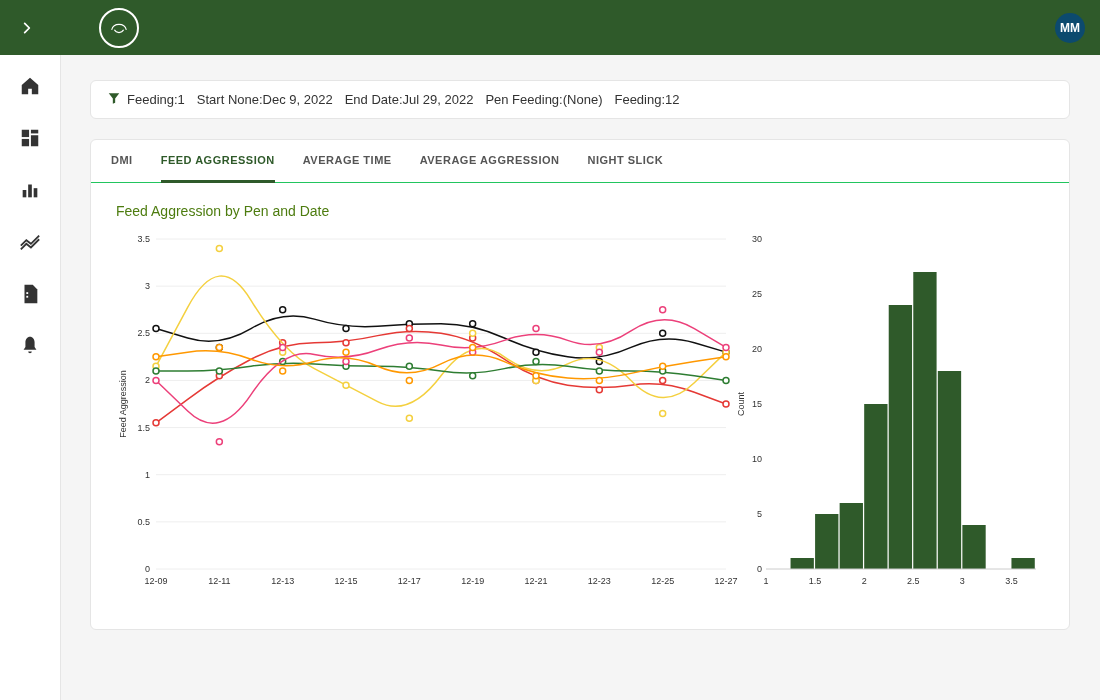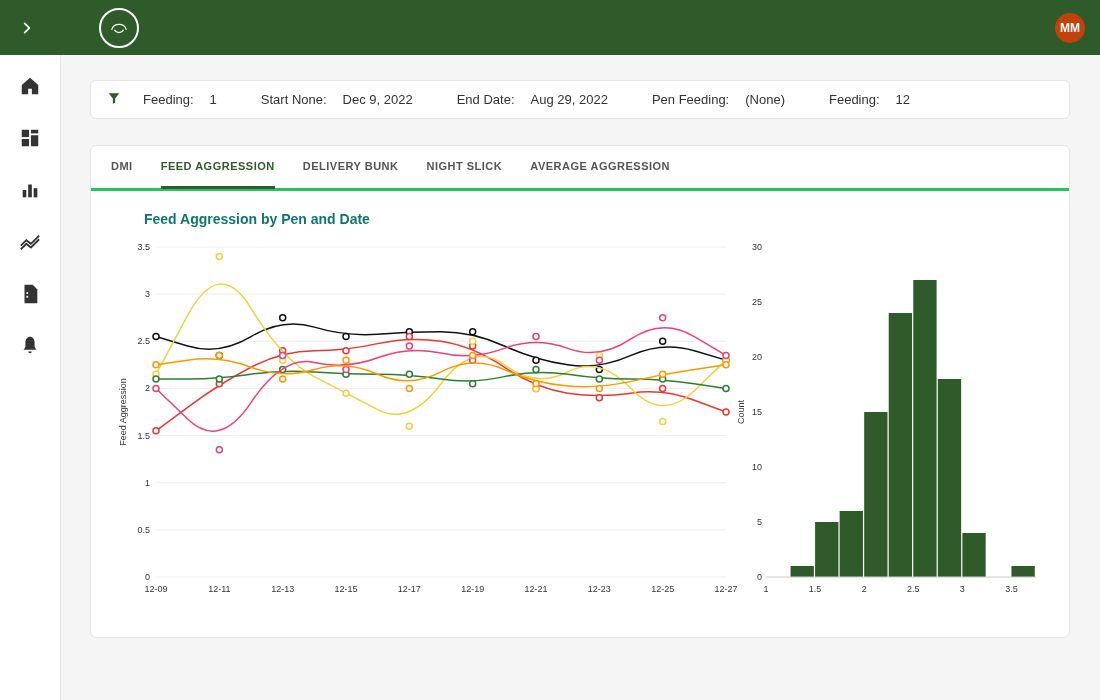--- a/index.html
+++ b/index.html
@@ -1,32 +1,32 @@
 <!DOCTYPE html>
 <html><head>
 <meta charset="utf-8">
 <style>
   html, body { margin:0; padding:0; font-family: Arial, Helvetica, sans-serif; background:#f5f5f5; width:1100px; height:700px; overflow:hidden; }
   .topbar { background:#2f5a2a; height:55px; display:flex; align-items:center; padding:0 15px; justify-content:space-between; }
   .topleft { display:flex; align-items:center; gap:20px; }
   .chev { width:24px; height:24px; display:flex; align-items:center; justify-content:center; cursor:pointer; }
   .logo { width:36px; height:36px; border:2px solid #fff; border-radius:50%; display:flex; align-items:center; justify-content:center; margin-left:40px;}
-  .avatar { width:30px; height:30px; border-radius:50%; background:#c2410c; color:#fff; font-size:12px; font-weight:bold; display:flex; align-items:center; justify-content:center; }
+  .avatar { width:30px; height:30px; border-radius:50%; background:#0c4a6e; color:#fff; font-size:12px; font-weight:bold; display:flex; align-items:center; justify-content:center; }
   .sidebar { position:absolute; left:0; top:55px; bottom:0; width:60px; background:#fff; border-right:1px solid #e5e5e5; padding-top:20px; display:flex; flex-direction:column; align-items:center; gap:30px; }
   .sidebar .nav-icon { width:22px; height:22px; color:#333; cursor:pointer; }
   .main { position:absolute; left:60px; right:0; top:55px; bottom:0; padding:25px 30px; overflow:hidden; }
   .card { background:#fff; border:1px solid #e5e5e5; border-radius:6px; }
-  .filterbar { padding:10px 16px; display:flex; align-items:center; gap:16px; font-size:13px; color:#333; margin-bottom:26px;text-align:center; }
+  .filterbar { padding:10px 16px; display:flex; align-items:center; gap:0; font-size:13px; color:#333; margin-bottom:20px;text-align:center; }
   .filterbar .funnel { color:#2f5a2a; margin-right:6px; }
   .filterbar span.sep { margin:0 6px; }
-  .tabs { display:flex; border-bottom:3px solid #22c55e; padding:0 20px; gap:28px; }
+  .tabs { display:flex; border-bottom:1px solid #22c55e; padding:0 20px; gap:28px; }
   .tab { font-size:11px; font-weight:bold; color:#555; padding:14px 0; cursor:pointer; letter-spacing:0.5px; }
   .tab.active { color:#2f5a2a; border-bottom:3px solid #2f5a2a; margin-bottom:-1px; }
   .chart-area { padding:20px 25px; }
-  .chart-title { font-size:14px; font-weight:bold; color:#0f766e; margin-bottom:10px;margin-left:28px; }
+  .chart-title { font-size:14px; font-weight:normal; color:#4d7c0f; margin-bottom:10px; }
   .charts-row { display:flex; }
   .line-chart { flex:0 0 620px; height:380px; position:relative; }
   .hist-chart { flex:0 0 310px; height:380px; position:relative; }
   svg { overflow:visible; }
   .axis-label { font-size:9px; fill:#333; }
   .tick-label { font-size:9px; fill:#333; }
   .grid-line { stroke:#eee; stroke-width:1; }
   .series-line { fill:none; stroke-width:1.5; }
   .series-marker { fill:#fff; stroke-width:1.5; }
   .bar { fill:#2f5a2a; }
@@ -85,36 +85,36 @@
     <span class="funnel"><svg width="14" height="14" viewBox="0 0 24 24">
           <path d="M3 4 H21 L14 13 V20 L10 22 V13 Z" fill="#2f5a2a"></path>
         </svg></span>
     <span>Feeding:</span>
     <span>1</span>
     <span class="sep"></span>
     <span>Start None:</span>
     <span>Dec 9, 2022</span>
     <span class="sep"></span>
     <span>End Date:</span>
-    <span>Aug 29, 2022</span>
+    <span>Jul 29, 2022</span>
     <span class="sep"></span>
     <span>Pen Feeding:</span>
     <span>(None)</span>
     <span class="sep"></span>
     <span>Feeding:</span>
     <span>12</span>
   </div>
 
   <div class="card">
     <div class="tabs" id="tab-bar">
         <div class="tab">DMI</div>
         <div class="tab active">FEED AGGRESSION</div>
-        <div class="tab">DELIVERY BUNK</div>
+        <div class="tab">AVERAGE TIME</div>
+        <div class="tab">AVERAGE AGGRESSION</div>
         <div class="tab">NIGHT SLICK</div>
-        <div class="tab">AVERAGE AGGRESSION</div>
       </div>
     <div class="chart-area">
       <div class="chart-title">Feed Aggression by Pen and Date</div>
       <div class="charts-row">
         <div class="line-chart">
           <svg id="line-svg" width="620" height="380">
               <line class="grid-line" x1="40" y1="340" x2="610" y2="340"></line>
               <text class="tick-label" x="34" y="343" text-anchor="end">0</text>
               <line class="grid-line" x1="40" y1="292.8571428571429" x2="610" y2="292.8571428571429"></line>
               <text class="tick-label" x="34" y="295.8571428571429" text-anchor="end">0.5</text>

